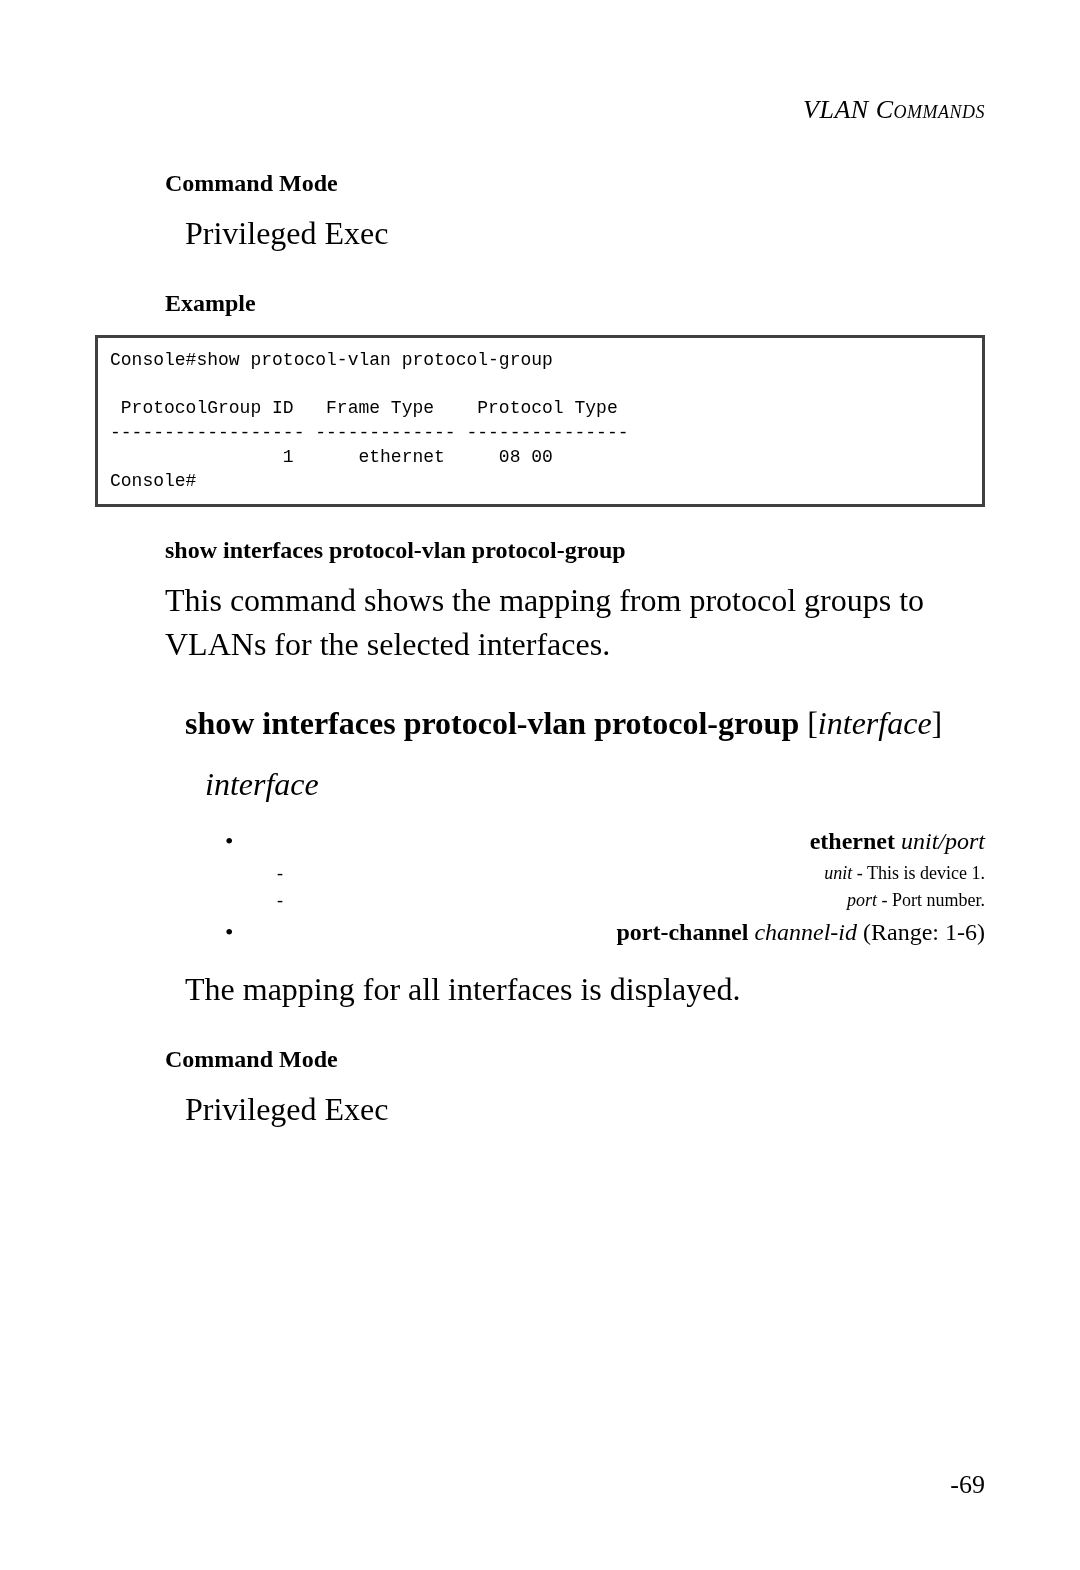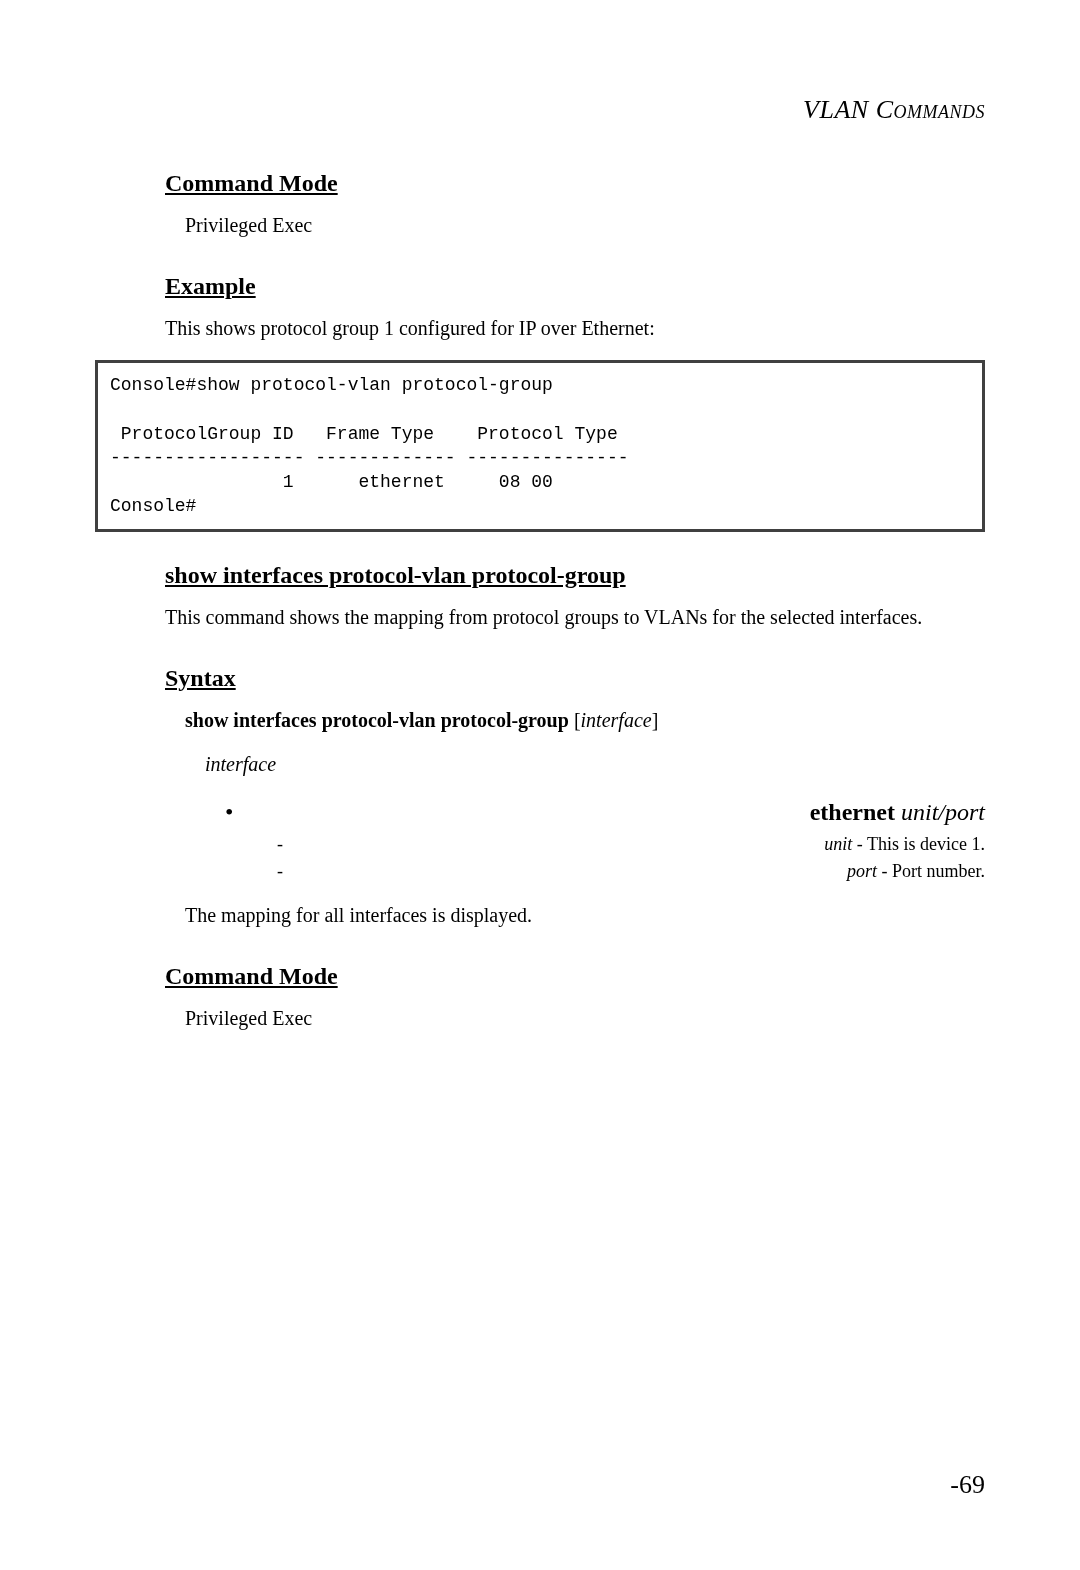--- a/index.html
+++ b/index.html
@@ -22,24 +22,23 @@
     }
     .content {
       margin-top: 80px;
       margin-left: 70px;
     }
     .section-heading {
       font-family: Garamond, "Times New Roman", Georgia, serif;
       font-weight: bold;
       font-size: 24px;
       margin-bottom: 14px;
-      text-decoration: underline;
     }
     .body-text {
-      font-size: 20px;
+      font-size: 32px;
       line-height: 1.4;
       margin-bottom: 16px;
     }
     .indent-1 { margin-left: 20px; }
     .indent-2 { margin-left: 40px; }
     .console-block {
       border: 3px solid #404040;
       font-family: "Courier New", Courier, monospace;
       font-size: 18px;
       white-space: pre;
@@ -98,54 +97,55 @@
 </div>
 
 <div class="content">
 
   <div class="section-heading">Command Mode</div>
   <div class="body-text indent-1">Privileged Exec</div>
 
   <div class="spacer-md"></div>
 
   <div class="section-heading">Example</div>
-  <div class="body-text">This shows protocol group 1 configured for IP over Ethernet:</div>
 
   <div class="console-block">Console#show protocol-vlan protocol-group
 
  ProtocolGroup ID   Frame Type    Protocol Type
 ------------------ ------------- ---------------
                 1      ethernet     08 00
 Console#</div>
 
   <div class="section-heading">show interfaces protocol-vlan protocol-group</div>
   <div class="body-text">This command shows the mapping from protocol groups to VLANs for the selected interfaces.</div>
 
   <div class="spacer-md"></div>
 
-  <div class="section-heading">Syntax</div>
 
   <div class="body-text indent-1">
     <span class="bold">show interfaces protocol-vlan protocol-group</span><span> [</span><span class="italic">interface</span><span>]</span>
   </div>
 
   <div class="body-text indent-2 italic">interface</div>
 
   <div class="bullet-list">
     <div class="bullet-item">
       <span class="bold">ethernet</span><span class="italic"> unit/port</span>
       <div class="dash-list">
         <div class="dash-item">
           <span class="italic">unit</span><span> - This is device 1.</span>
         </div>
         <div class="dash-item">
           <span class="italic">port</span><span> - Port number.</span>
         </div>
       </div>
     </div>
+    <div class="bullet-item">
+      <span class="bold">port-channel</span><span class="italic"> channel-id</span><span> (Range: 1-6)</span>
+    </div>
   </div>
 
   <div class="body-text indent-1">The mapping for all interfaces is displayed.</div>
 
   <div class="spacer-md"></div>
 
   <div class="section-heading">Command Mode</div>
   <div class="body-text indent-1">Privileged Exec</div>
 
 </div>

